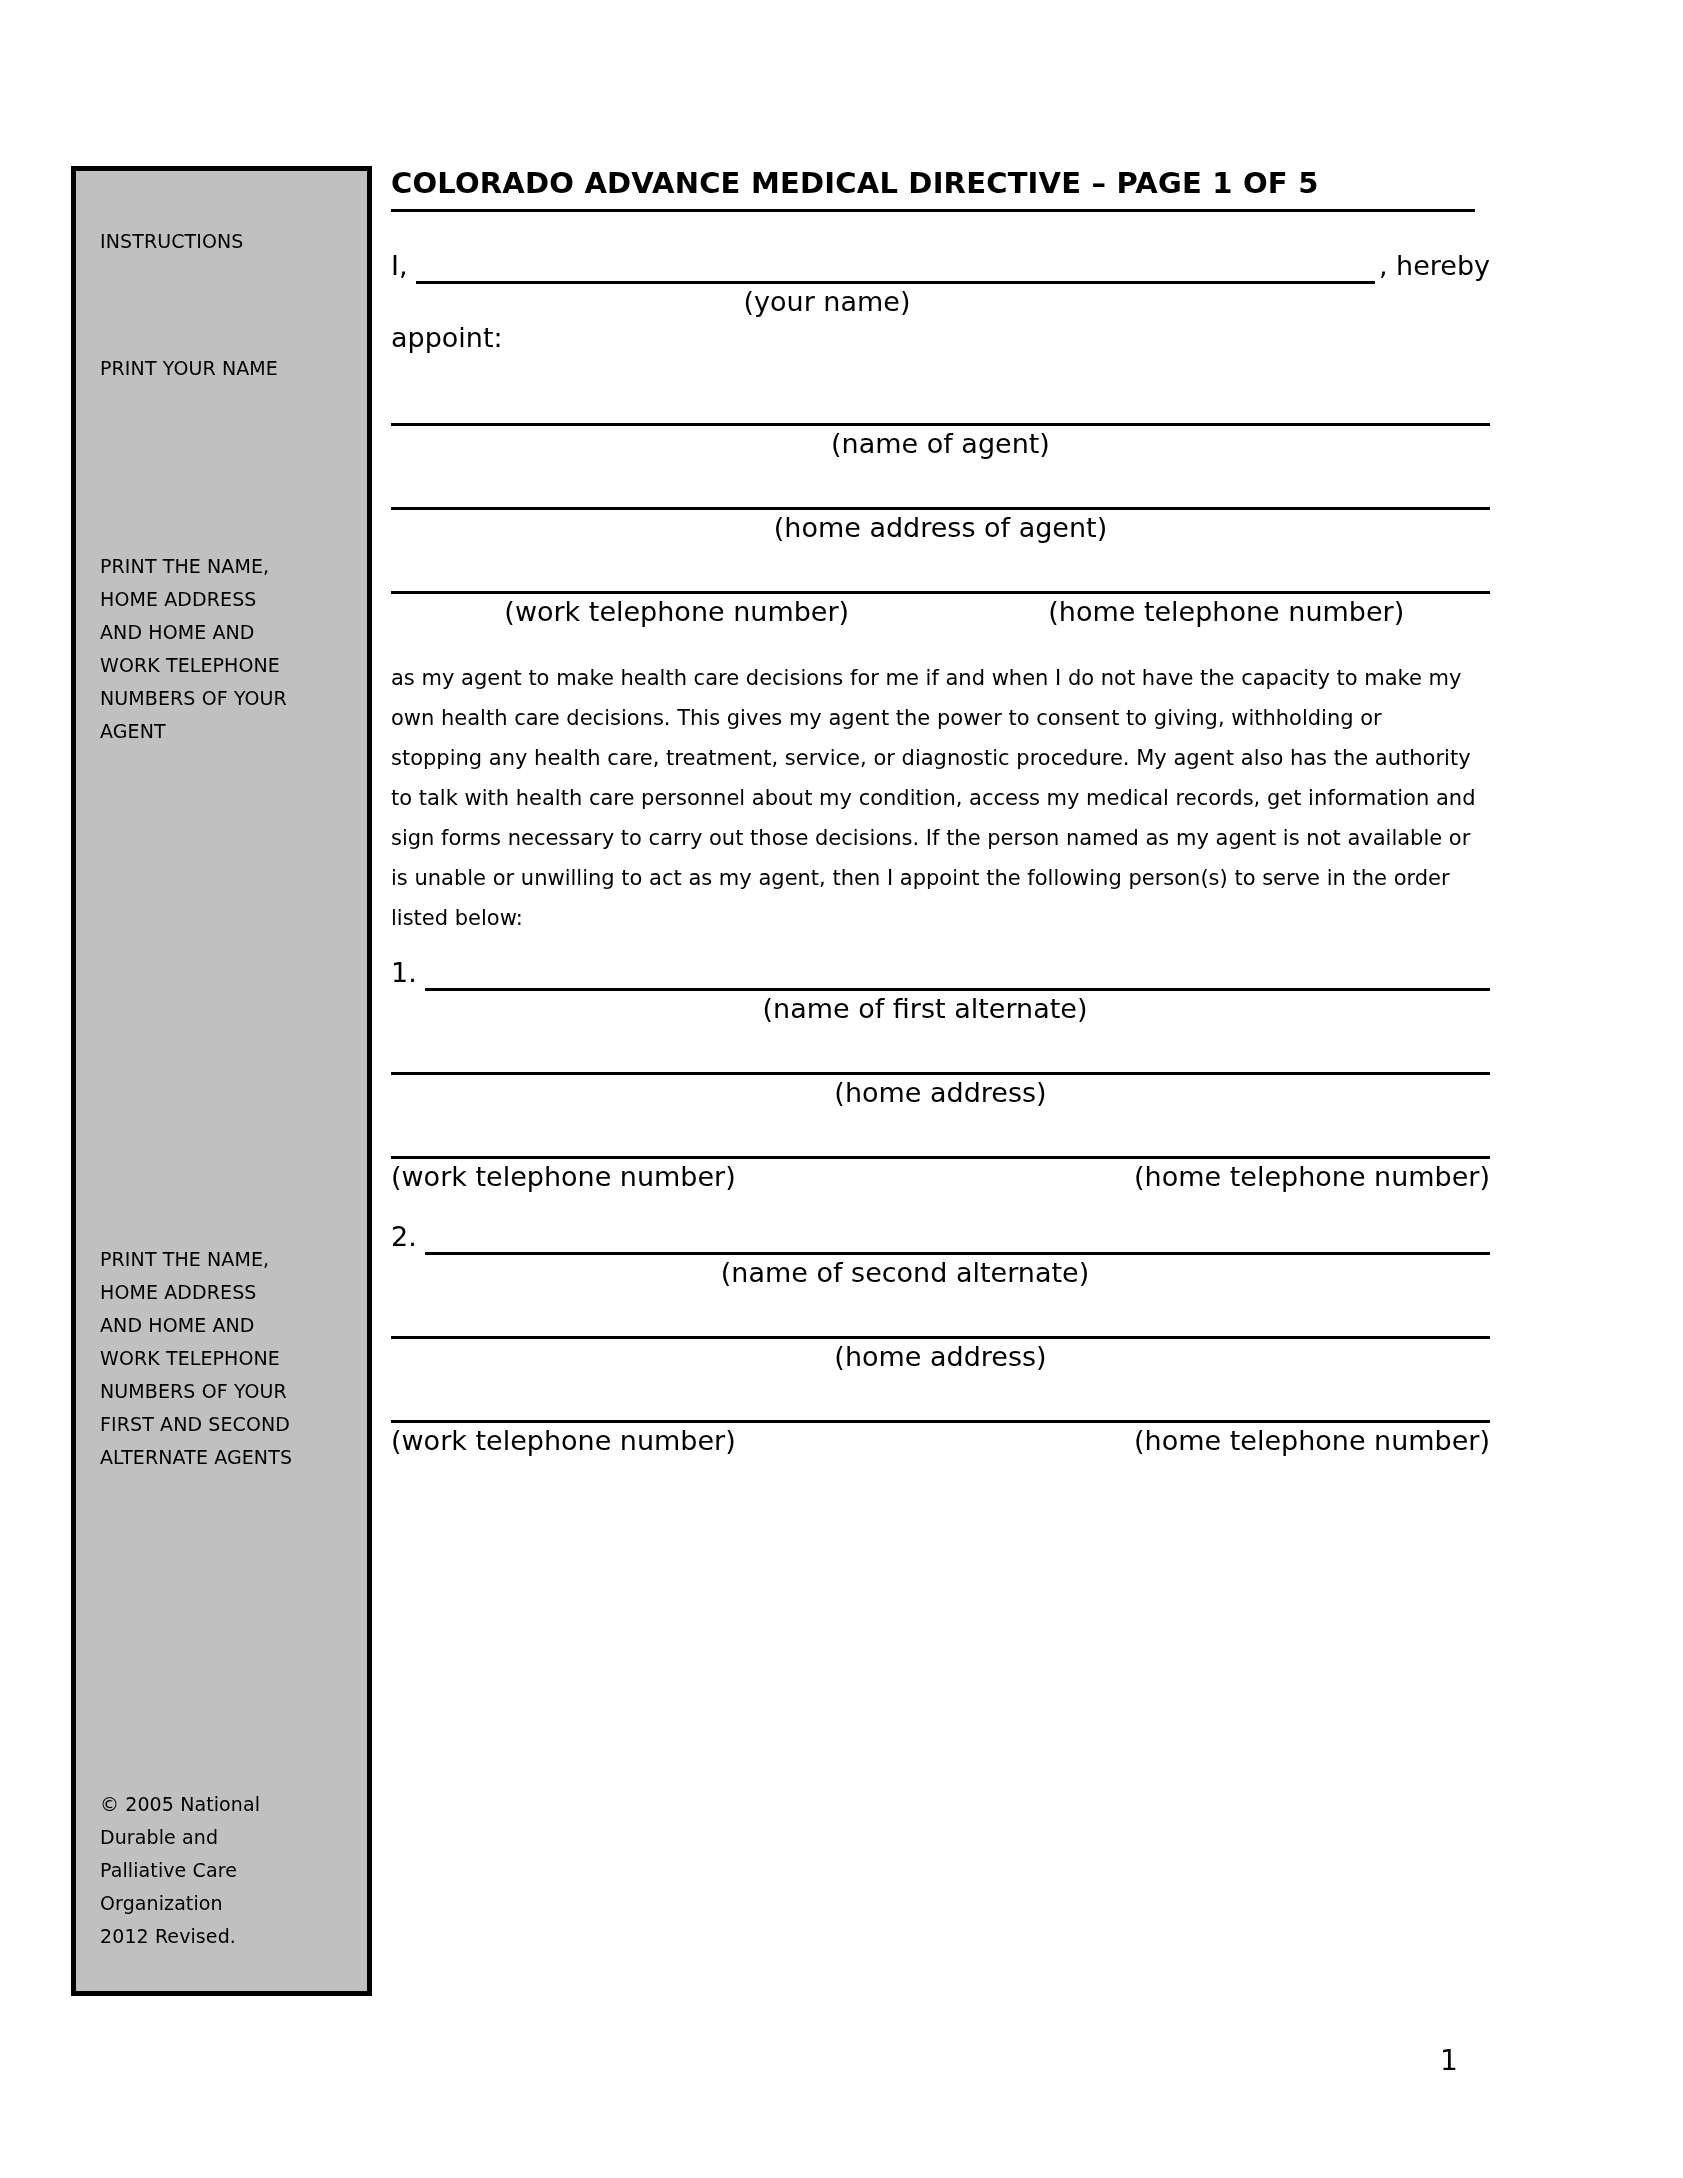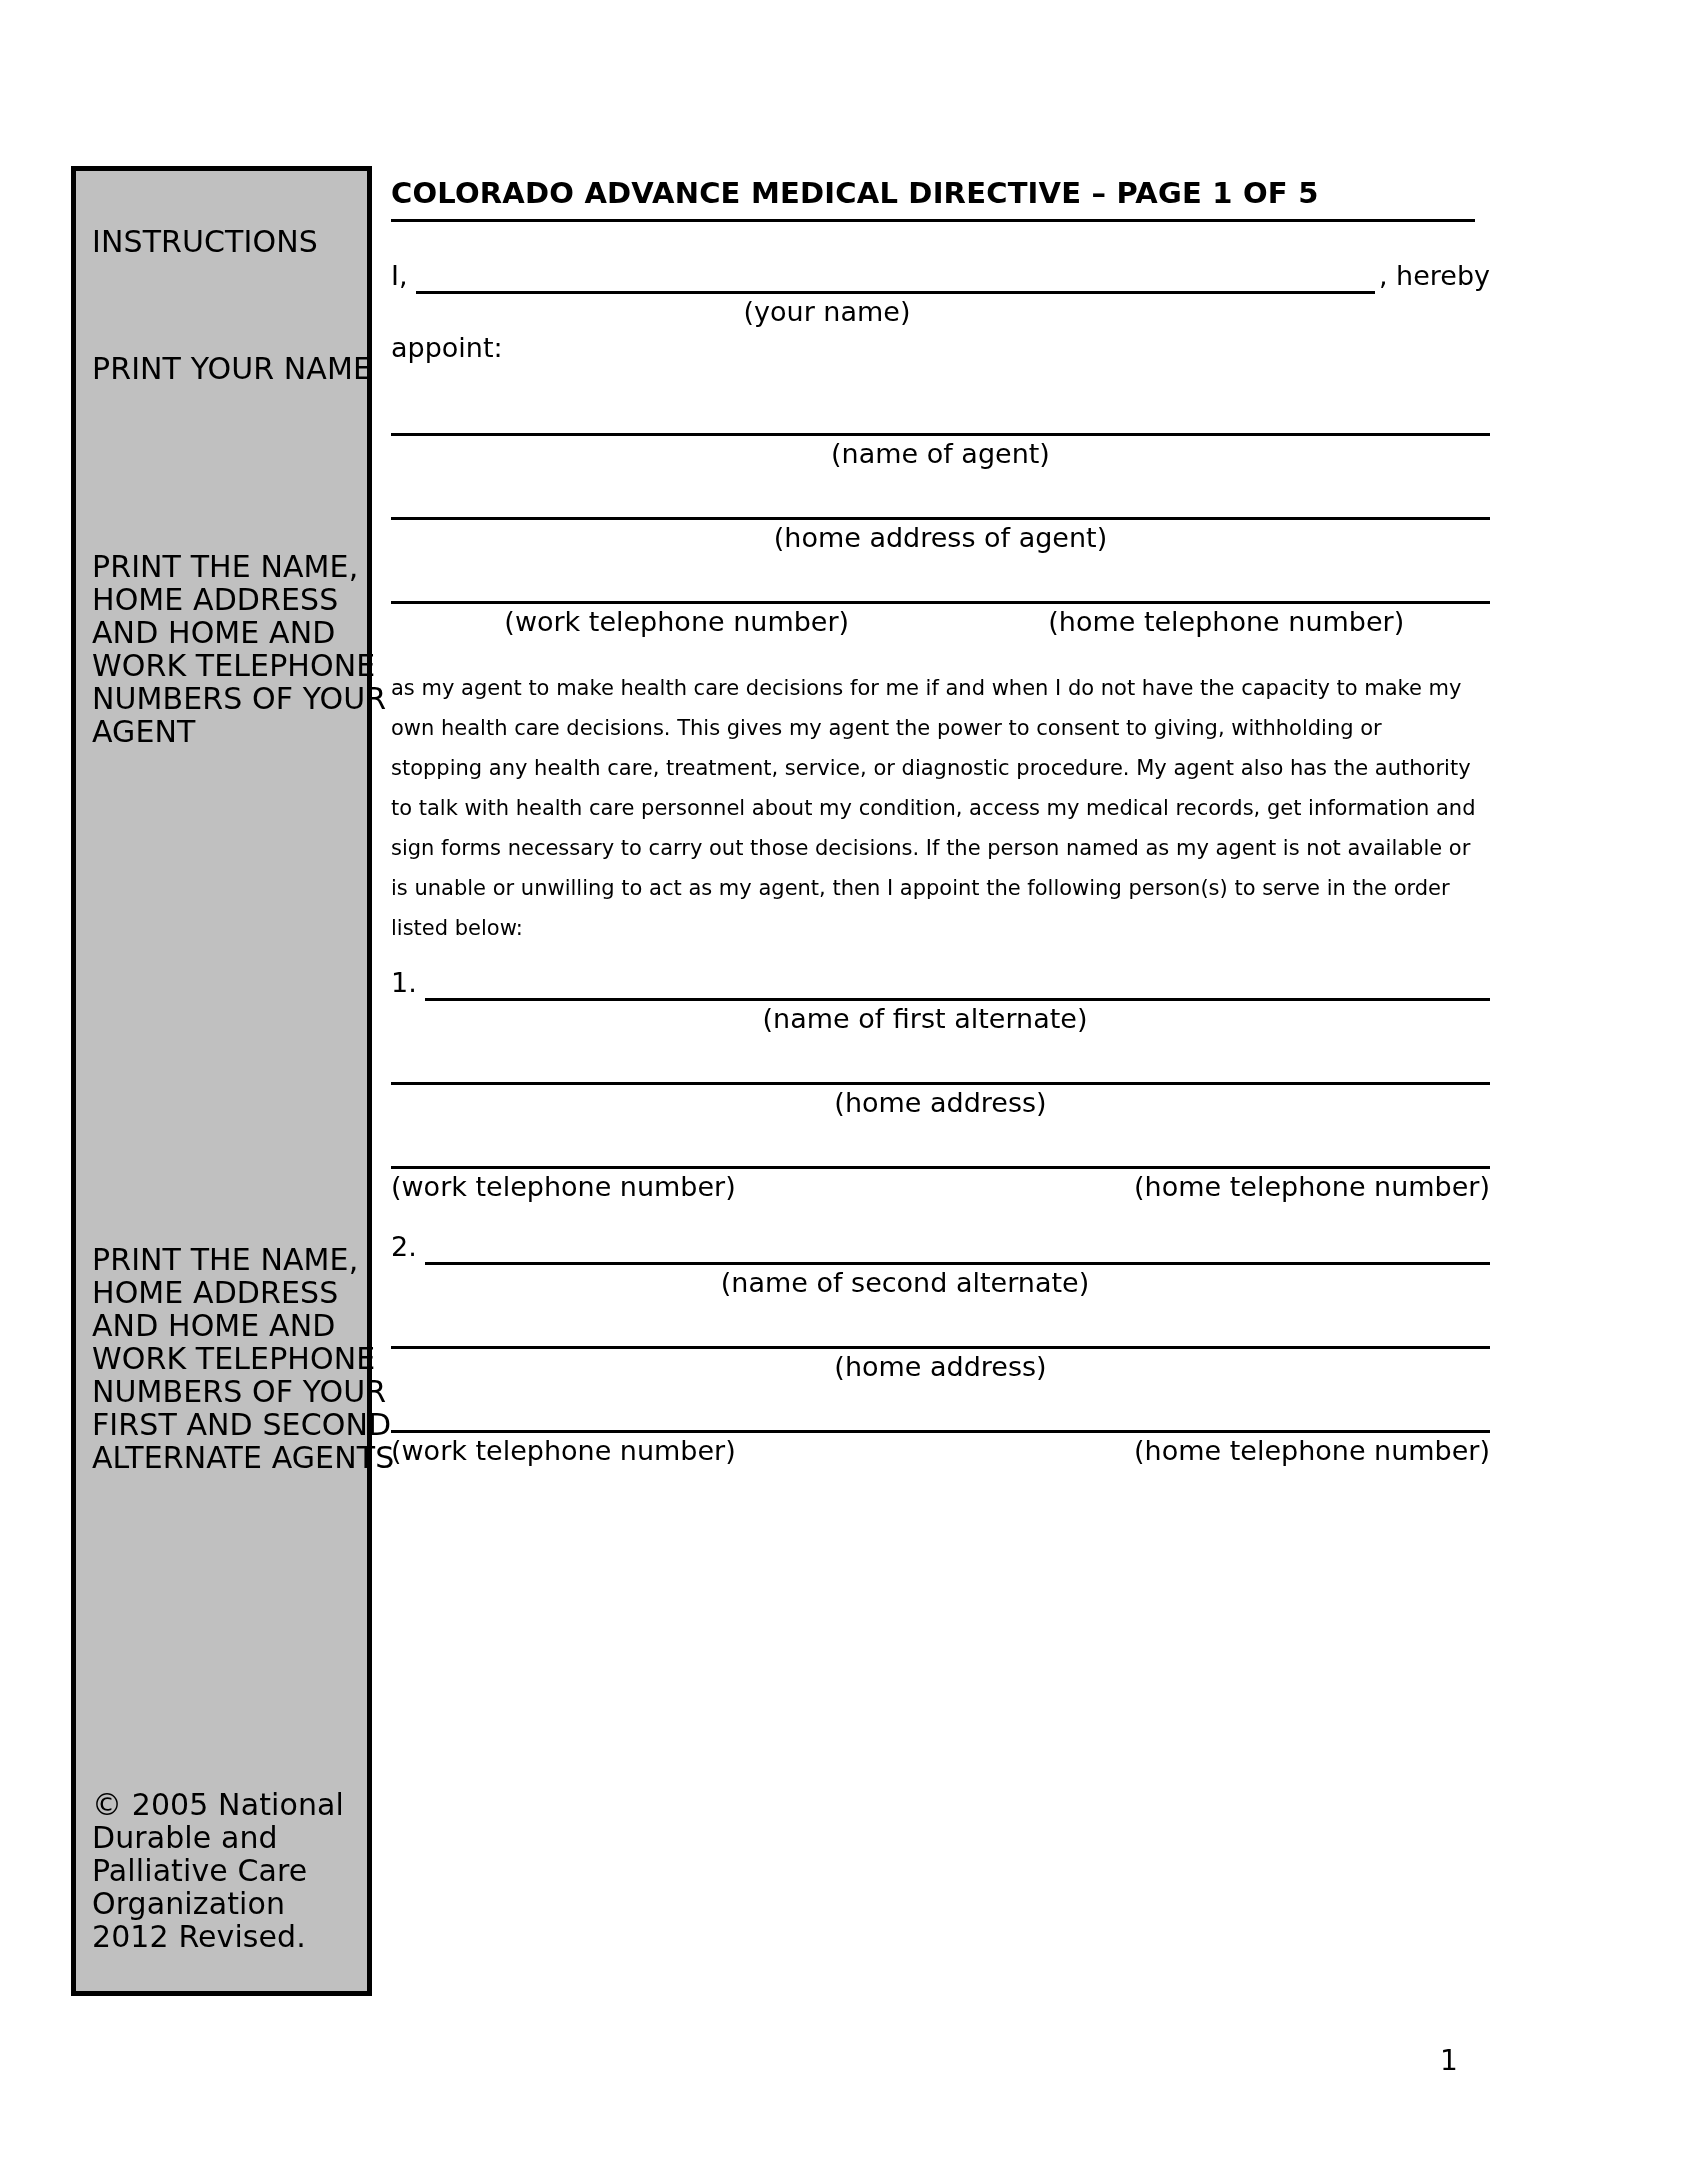--- a/index.html
+++ b/index.html
@@ -29,39 +29,39 @@
     left: 71px;
     top: 166px;
     width: 301px;
     height: 1830px;
     background: #c0c0c0;
     border: 5px solid #000000;
     box-sizing: border-box;
   }
   .side-block {
     position: absolute;
-    left: 16px;
+    left: 24px;
     width: 265px;
-    font-size: 30px;
+    font-size: 19px;
     line-height: 33px;
     letter-spacing: 0.1px;
   }
   .side-block div { white-space: nowrap; }
 
   #sb-instructions { top: 54px; }
   #sb-printname    { top: 181px; }
   #sb-agent        { top: 379px; }
   #sb-alternates   { top: 1072px; }
   #sb-copyright    { top: 1617px; }
 
   
   .body-col {
     position: absolute;
     left: 391px;
-    top: 176px;
+    top: 166px;
     width: 1099px;
   }
 
   .doc-title {
     font-size: 29px;
     font-weight: bold;
     letter-spacing: 0.2px;
     padding-bottom: 9px;
     border-bottom: 3px solid #000000;
     width: 1084px;

